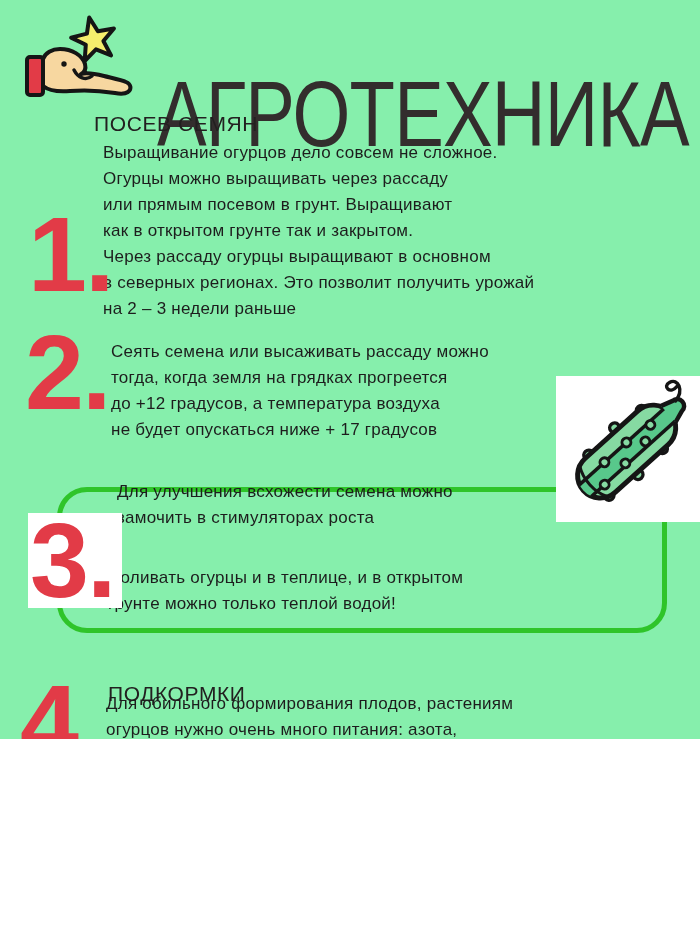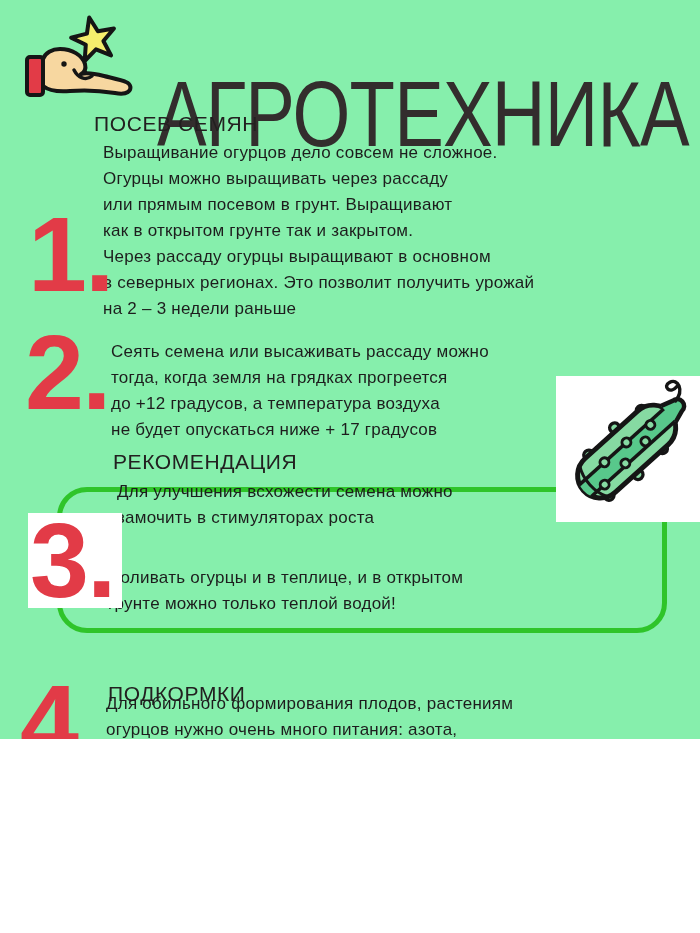--- a/index.html
+++ b/index.html
@@ -68,21 +68,20 @@
 в северных регионах. Это позволит получить урожай
 на 2 – 3 недели раньше</div>
   <div class="num num1">1.</div>
 
   <div class="body-text s2-body">Сеять семена или высаживать рассаду можно
 тогда, когда земля на грядках прогреется
 до +12 градусов, а температура воздуха
 не будет опускаться ниже + 17 градусов</div>
   <div class="num num2">2.</div>
 
-  <div class="sec-heading rec-heading">РЕКОМЕНДАЦИЯ</div>
   <div class="rec-box"></div>
   <div class="body-text tip1">Для улучшения всхожести семена можно
 замочить в стимуляторах роста</div>
   <div class="body-text tip2">Поливать огурцы и в теплице, и в открытом
 грунте можно только теплой водой!</div>
   <div class="num num3">3.</div>
 
   <svg class="cucumber" viewBox="0 0 148 148" aria-hidden="true">
     <defs>
       <clipPath id="cucclip">

